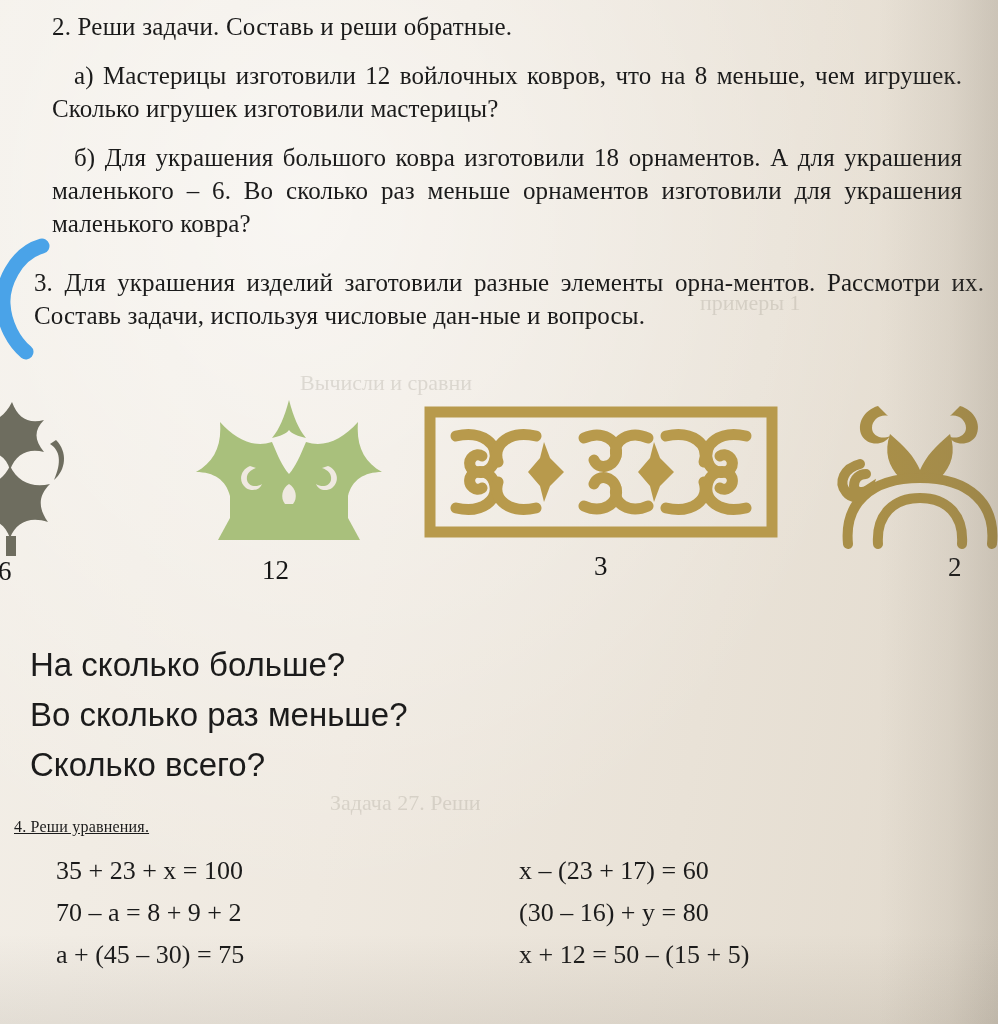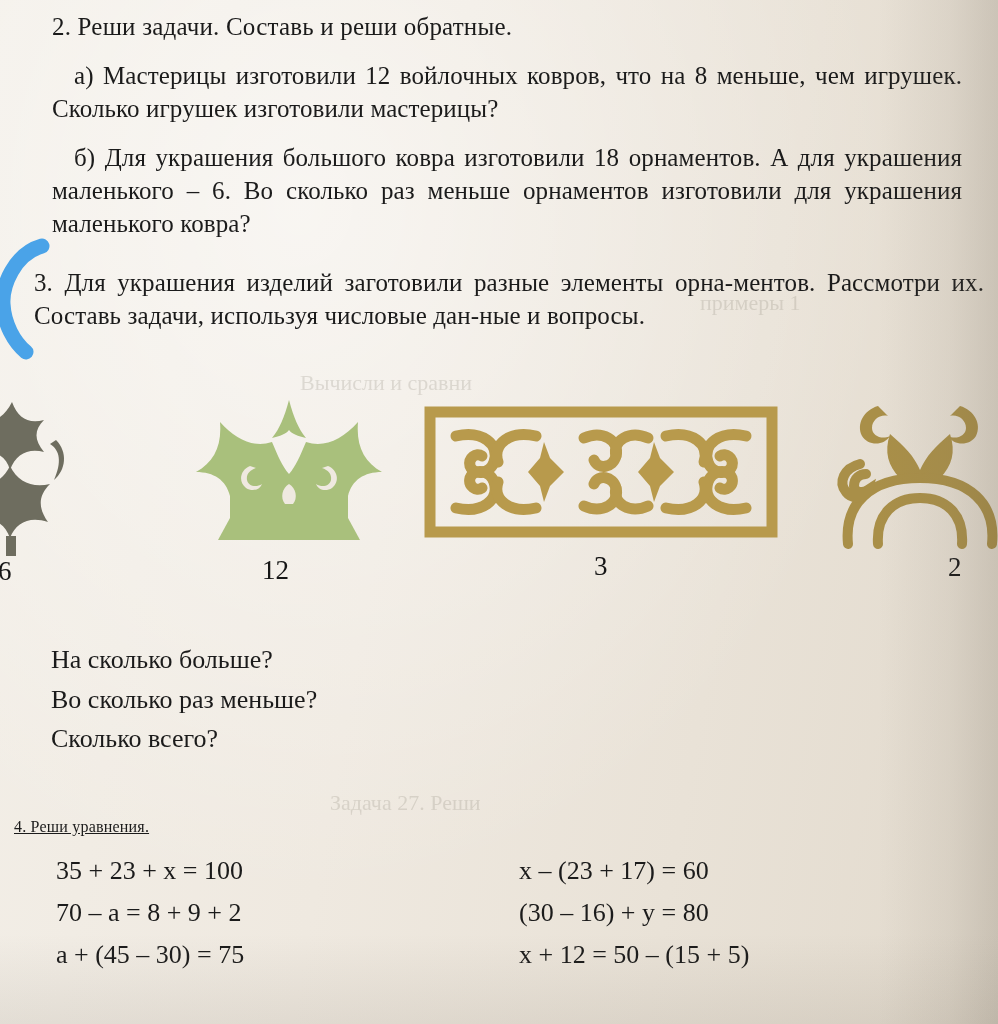--- a/index.html
+++ b/index.html
@@ -92,24 +92,23 @@
     font-family: "Liberation Serif", serif;
     color: #161616;
   }
 
   
   #questions {
     position: absolute;
     left: 30px;
     top: 640px;
     width: 560px;
-    font-size: 26px;
+    font-size: 33px;
     line-height: 1.52;
-    font-family: Liberation Serif, serif;
-    margin-left: 21px;
+    font-family: Liberation Sans, sans-serif;
   }
   #questions .q { white-space: nowrap; }
 
   
   #task4 {
     position: absolute;
     left: 14px;
     top: 818px;
     width: 960px;
   }

